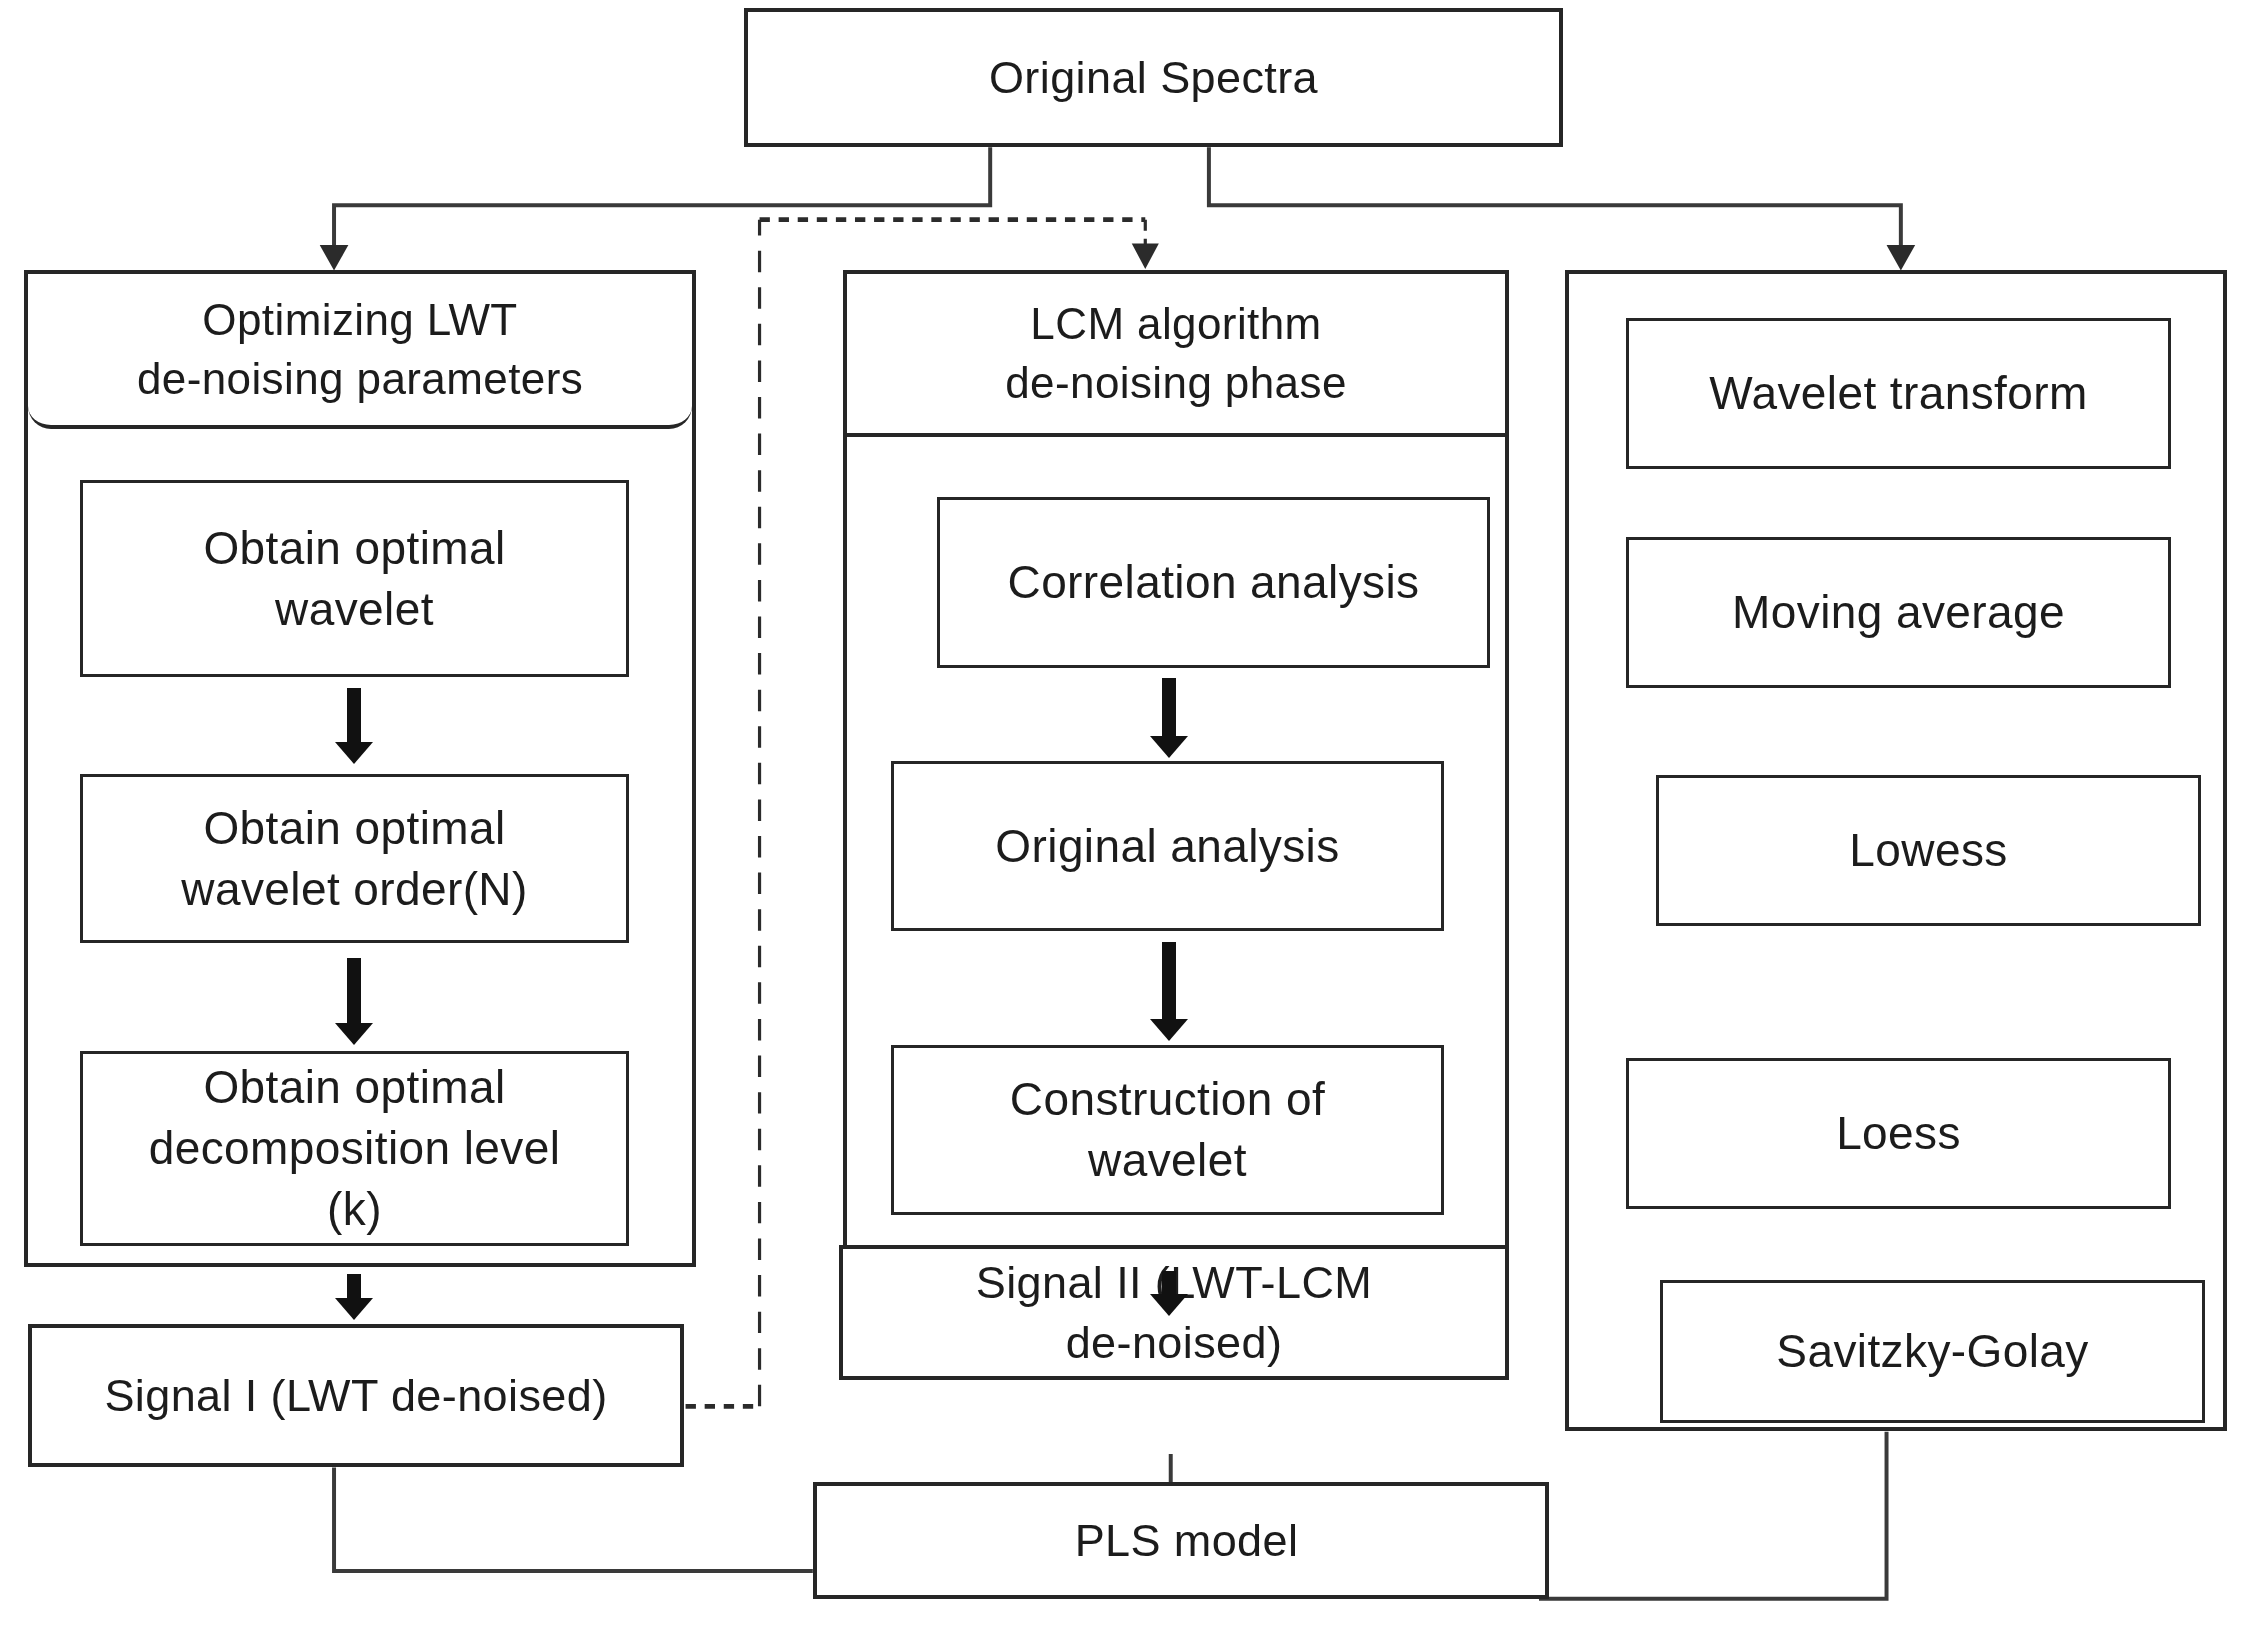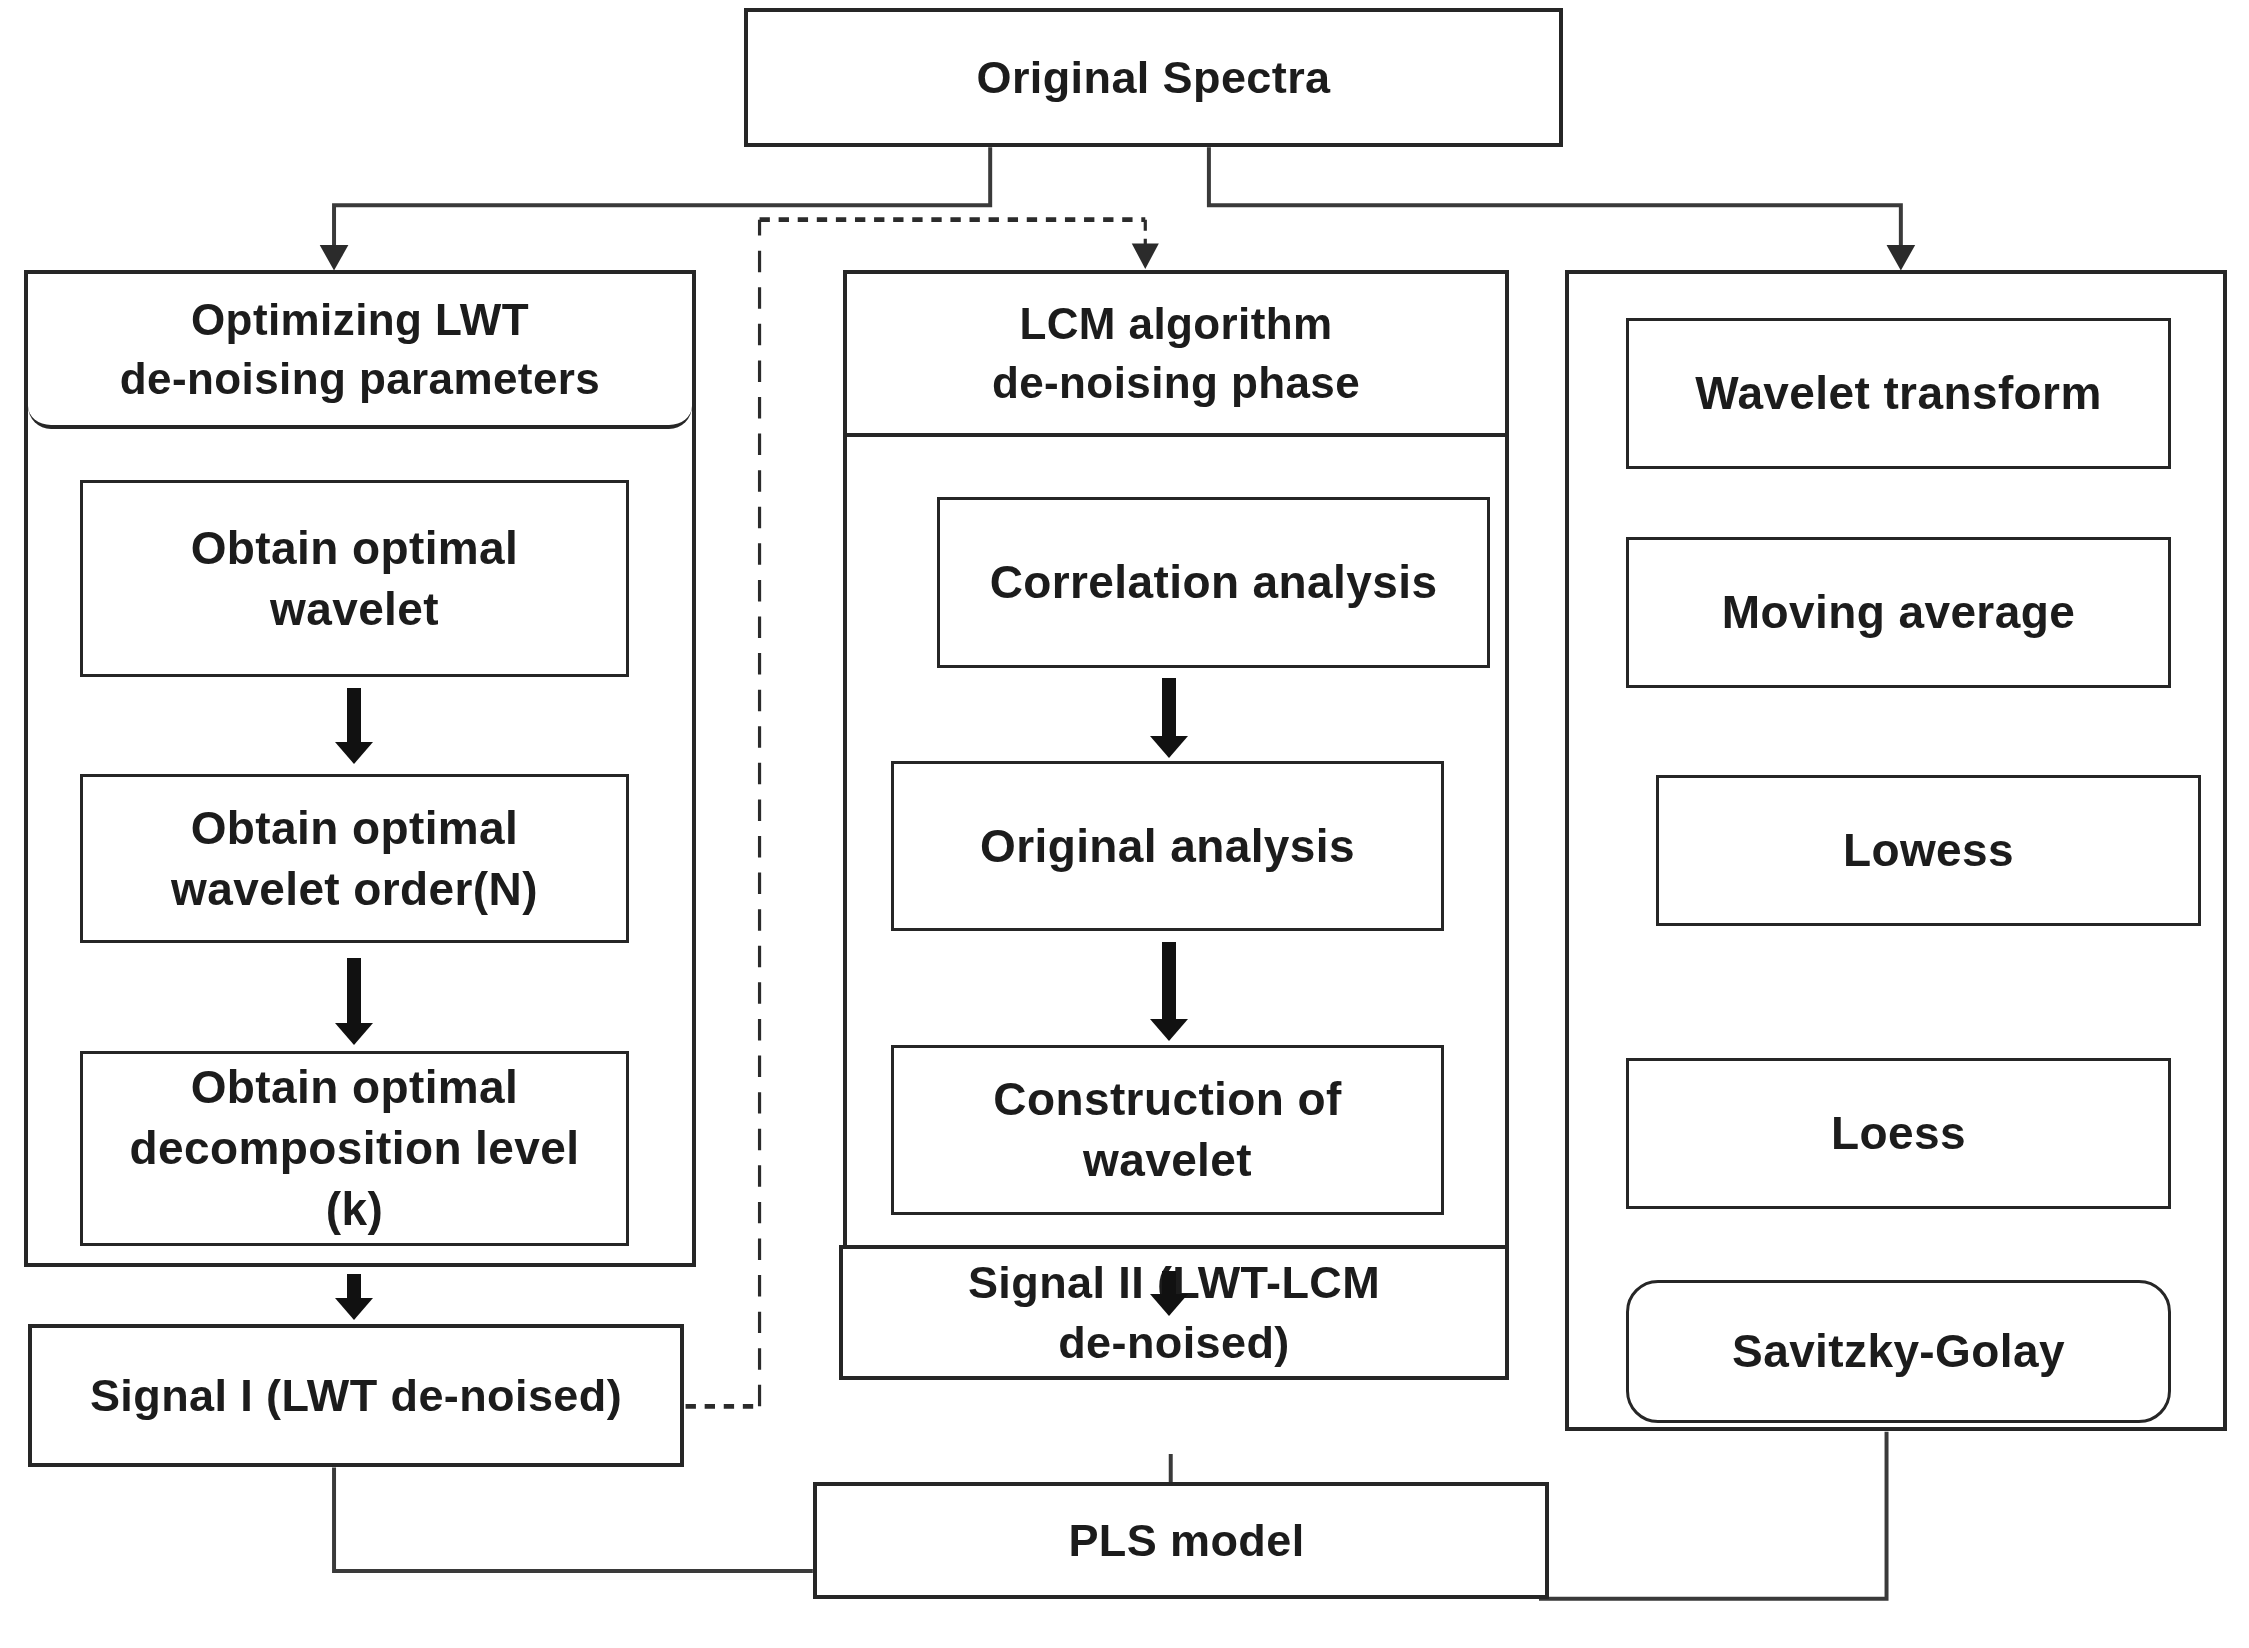--- a/index.html
+++ b/index.html
@@ -4,21 +4,20 @@
 <style>
   html,body{margin:0;padding:0;background:#ffffff;}
   #canvas{
     position:relative;
     width:2250px;
     height:1649px;
     background:#ffffff;
     font-family:"Liberation Sans", sans-serif;
     color:#1c1c1c;
     overflow:hidden;
-    font-weight:bold;
   }
   svg.wires{position:absolute;left:0;top:0;z-index:1;}
   .box{
     position:absolute;
     background:#ffffff;
     border:4px solid #262626;
     display:flex;
     align-items:center;
     justify-content:center;
     text-align:center;
@@ -173,21 +172,21 @@
   </div>
   <div class="box inner fs-step" style="left:1626px;top:537px;width:545px;height:151px;">
     <span class="box-label">Moving average</span>
   </div>
   <div class="box inner fs-step" style="left:1656px;top:775px;width:545px;height:151px;">
     <span class="box-label">Lowess</span>
   </div>
   <div class="box inner fs-step" style="left:1626px;top:1058px;width:545px;height:151px;">
     <span class="box-label">Loess</span>
   </div>
-  <div class="box inner fs-step" style="left:1626px;top:1280px;width:545px;height:143px;border-radius:32px;">
+  <div class="box inner fs-step" style="left:1660px;top:1280px;width:545px;height:143px;">
     <span class="box-label">Savitzky-Golay</span>
   </div>
 
   <div class="box fs-title" style="left:813px;top:1482px;width:736px;height:117px;padding-left:11px;">
     <span class="box-label">PLS model</span>
   </div>
 
 </div>
 
 

